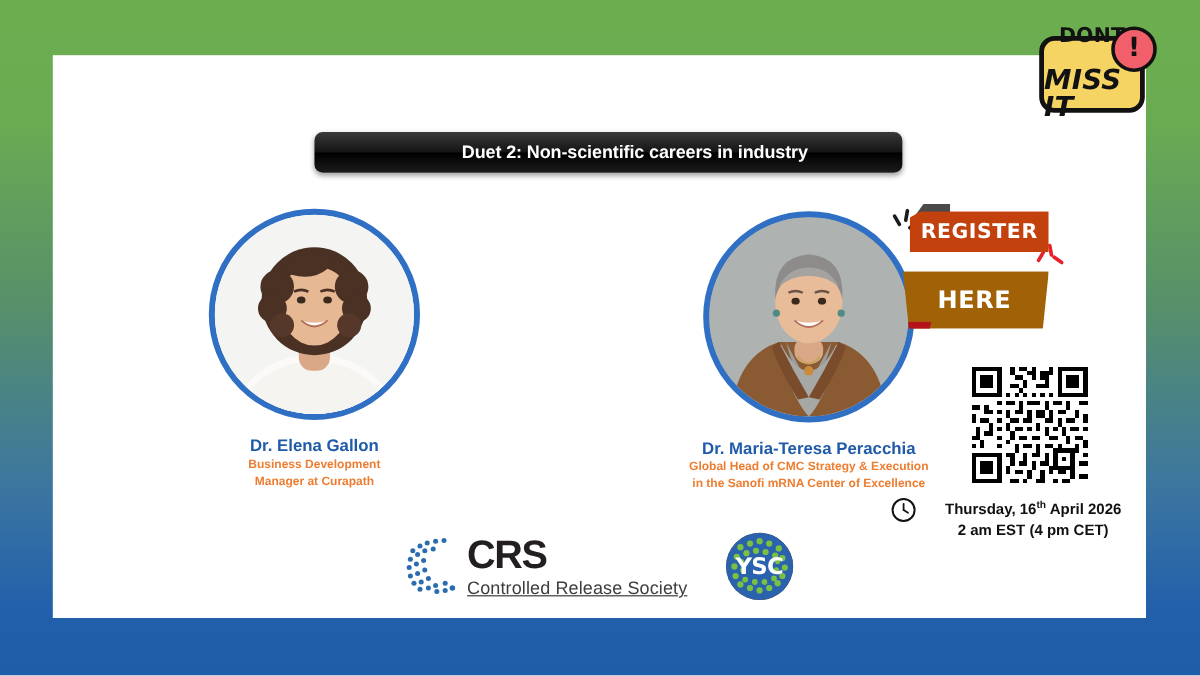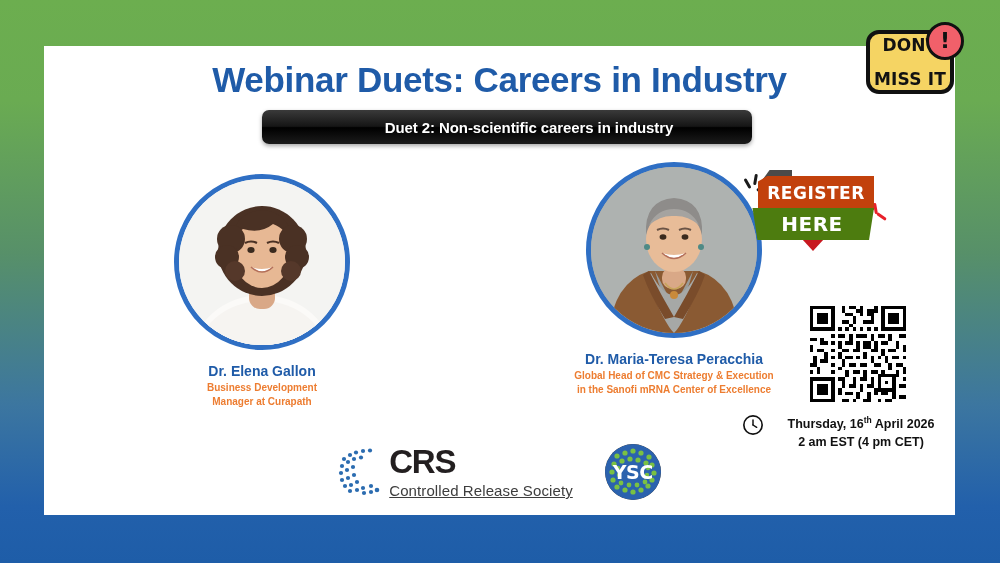--- a/index.html
+++ b/index.html
@@ -39,21 +39,21 @@
   }
   .subtitle-bar span {
     color: #ffffff; font-size: 15px; font-weight: bold;
     letter-spacing: -0.1px;
     padding-left: 44px;
   }
 
   
   .speaker { position: absolute; text-align: center; }
   #speaker-1 { left: 88px; top: 128px; width: 260px; }
-  #speaker-2 { left: 320px; top: 116px; width: 620px; }
+  #speaker-2 { left: 320px; top: 130px; width: 620px; }
   .portrait-wrap {
     width: 176px; height: 176px;
     margin: 0 auto;
     border-radius: 50%;
     border: 5px solid #2F6FC4;
     overflow: hidden;
     position: relative;
   }
   .ph-a { background: #F4F4F2; }
   .ph-b { background: #AEB2B0; }
@@ -80,23 +80,23 @@
     clip-path: polygon(0 16%, 8% 0, 100% 0, 100% 100%, 0 100%);
     display: flex; align-items: center; justify-content: center;
   }
   .rb-top-fold {
     position: absolute; left: 14px; top: 4px;
     width: 34px; height: 16px;
     background: #4a4a4a;
     clip-path: polygon(0 100%, 34% 0, 100% 0, 100% 100%);
   }
   .rb-bot {
-    position: absolute; left: 6px; top: 42px;
-    width: 124px; height: 32px;
-    background: #4d7c0f;
+    position: absolute; left: 6px; top: 60px;
+    width: 124px; height: 48px;
+    background: #a16207;
     clip-path: polygon(2% 0, 100% 0, 96% 100%, 6% 100%);
     display: flex; align-items: center; justify-content: center;
   }
   .rb-shadow {
     position: absolute; left: 6px; top: 42px;
     width: 20px; height: 32px; background: #B51319;
     clip-path: polygon(2% 0, 100% 0, 70% 100%, 6% 100%);
   }
   .rb-tail {
     position: absolute; left: 58px; top: 73px;
@@ -165,38 +165,37 @@
     position: absolute; left: 0; top: 8px;
     width: 88px; height: 64px;
     background: #F5D463; border: 4px solid #111; border-radius: 13px;
     display: flex; flex-direction: column; align-items: center; justify-content: center;
   }
   #dm-box .dm-l1, #dm-box .dm-l2 {
     color: #121212; font-weight: bold; line-height: 1.0;
     font-family: "DejaVu Sans", sans-serif;
   }
   #dm-box .dm-l1 { font-size: 17px; letter-spacing: 0.2px; }
-  #dm-box .dm-l2 { font-size: 17px; letter-spacing: 0.2px; margin-top: 17px; }
+  #dm-box .dm-l2 { font-size: 23px; letter-spacing: 0.2px; margin-top: 17px; font-style: italic; }
   #dm-bang {
     position: absolute; right: 0; top: 0;
     width: 38px; height: 38px; border-radius: 50%;
     background: #F1606A; border: 3px solid #111;
     display: flex; align-items: center; justify-content: center;
     color: #111; font-size: 22px; font-weight: bold; line-height: 1;
     font-family: "DejaVu Sans", sans-serif;
   }
 </style>
 </head>
 <body>
 
 <div id="poster">
 
   <div id="card">
 
-    <div class="title">Webinar Duets: Careers in Industry</div>
 
     <div class="subtitle-bar">
       <span>Duet 2: Non-scientific careers in industry</span>
     </div>
 
     <div class="speaker" id="speaker-1">
       <div class="portrait-wrap ph-a">
         <svg width="166" height="166" viewBox="0 0 166 166">
           <rect width="166" height="166" fill="#F4F4F2"></rect>
 

